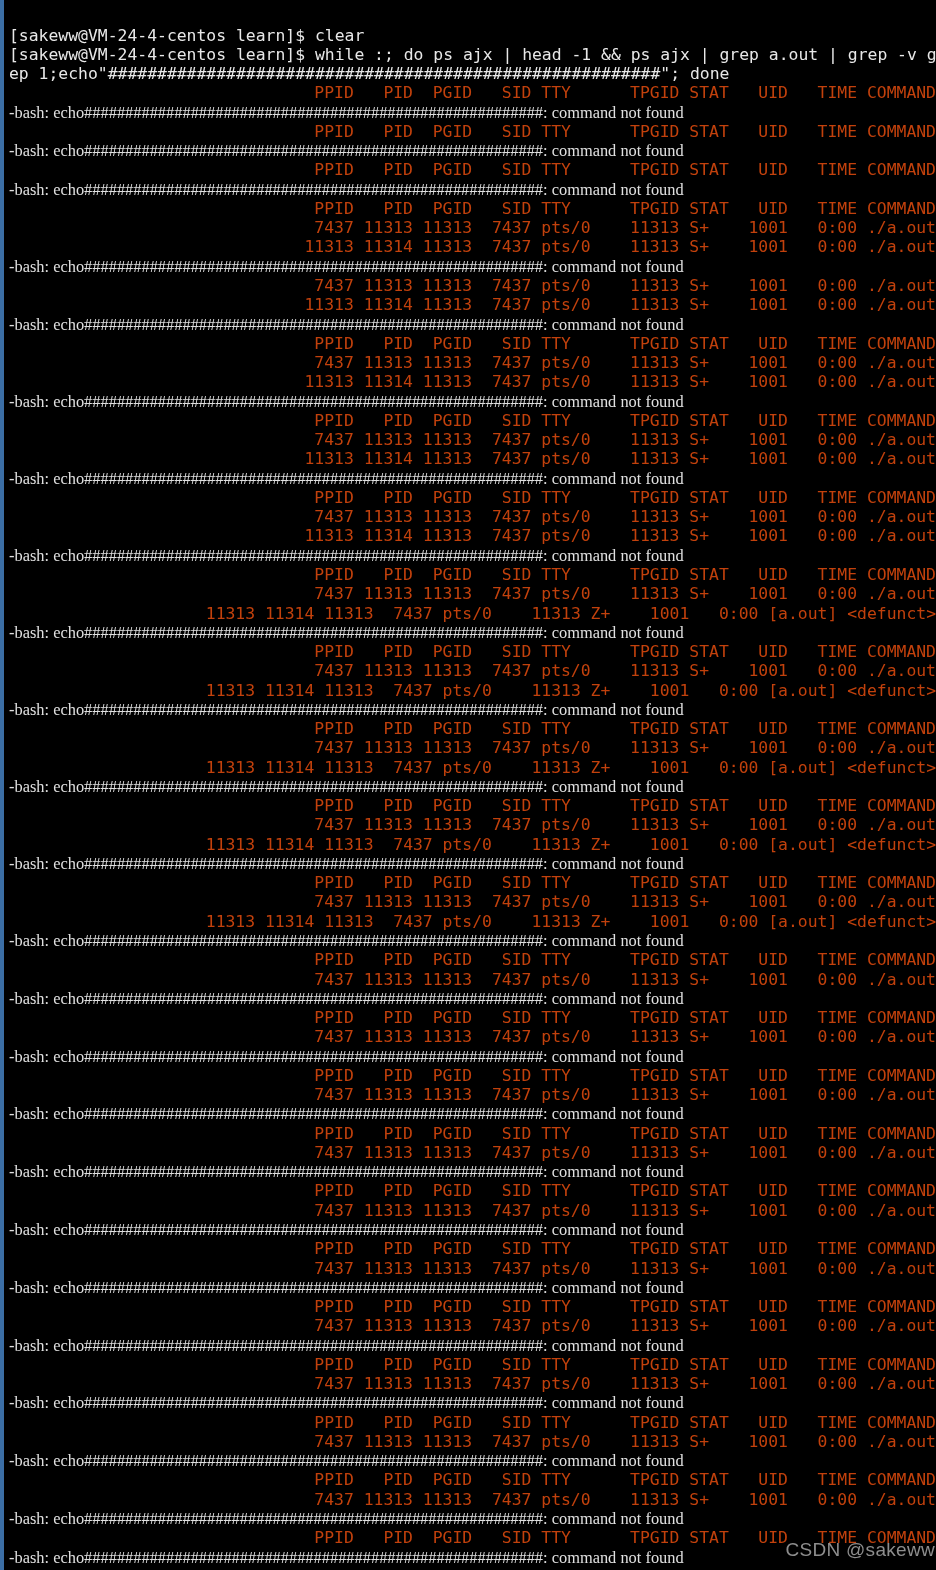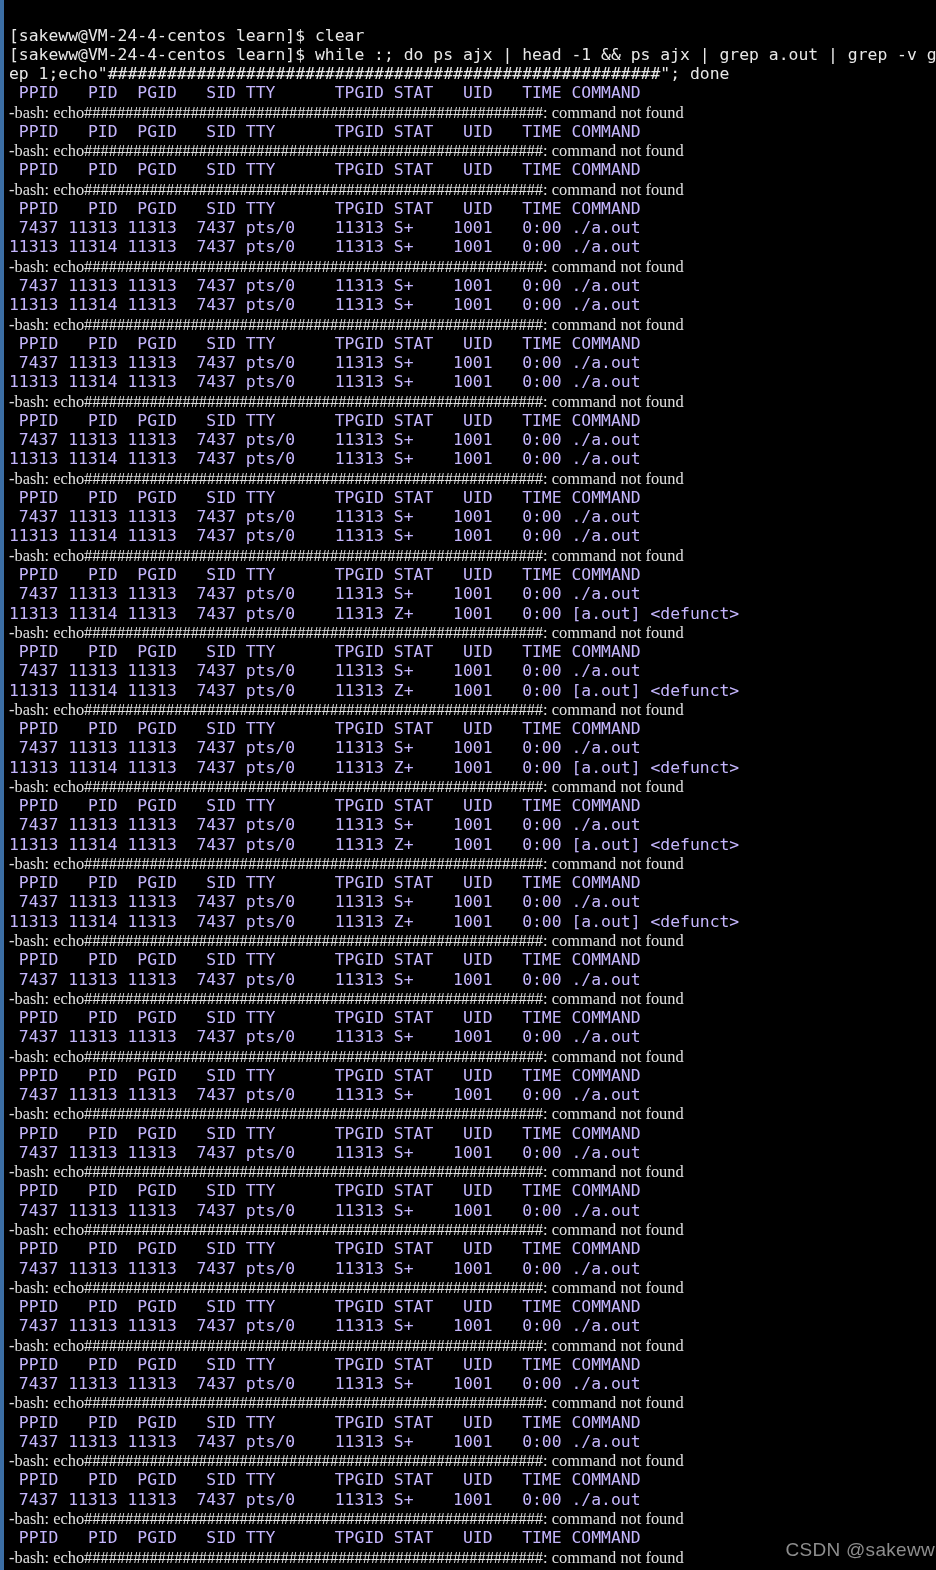--- a/index.html
+++ b/index.html
@@ -34,21 +34,21 @@
     line-height: 19.27px;
     letter-spacing: 0px;
     color: #d4d4d4;
     white-space: pre;
   }
   .line {
     white-space: pre;
     height: 19.27px;
     overflow: hidden;
   }
-  .c-white   { color: #c4b5fd; }
+  .c-white   { color: #c2410c; text-align: right; }
   .c-err     { color: #e0e0e0; font-family: Liberation Serif, serif; }
   .c-prompt  { color: #e8e8e8; }
   #watermark {
     position: absolute;
     right: 1px;
     bottom: 9px;
     color: #8d8d8d;
     font-family: "Liberation Sans", "DejaVu Sans", sans-serif;
     font-size: 19px;
     letter-spacing: 0.3px;

